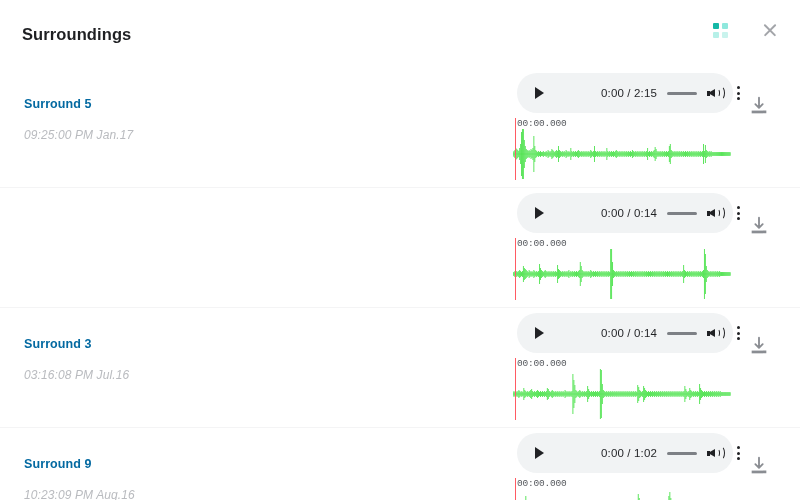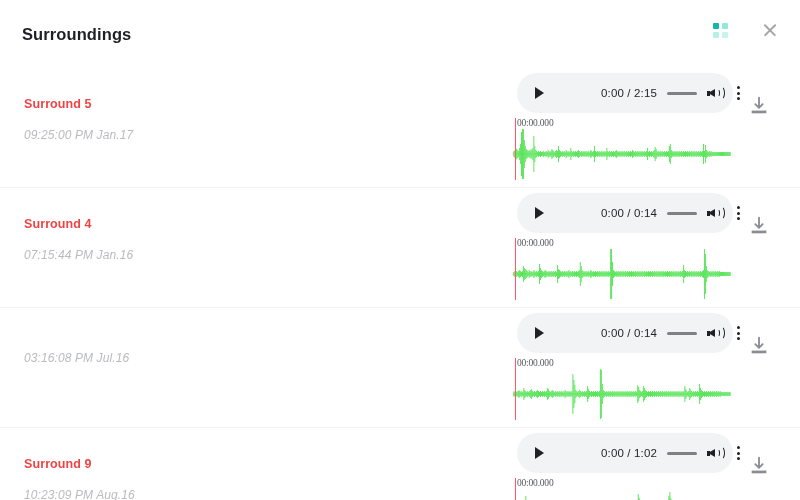--- a/index.html
+++ b/index.html
@@ -104,21 +104,21 @@
   .rec-row:last-child { border-bottom: none; }
 
   .rec-meta {
     position: absolute;
     left: 24px;
     top: 28px;
   }
   .rec-name {
     font-size: 12.5px;
     font-weight: bold;
-    color: #ef4444;
+    color: #0369a1;
     line-height: 17px;
     letter-spacing: 0.1px;
   }
   .rec-time {
     margin-top: 15px;
     font-size: 12px;
     color: #b9bbbf;
     line-height: 15px;
     letter-spacing: 0.1px;
     font-style: italic;
@@ -234,21 +234,21 @@
     left: 513px;
     top: 50px;
     width: 218px;
     height: 62px;
     overflow: hidden;
   }
   .wf-timestamp {
     position: absolute;
     left: 4px;
     top: 0px;
-    font-family: Liberation Serif, serif;
+    font-family: Liberation Mono, monospace;
     font-size: 9.5px;
     color: #55585d;
     letter-spacing: -0.2px;
     z-index: 3;
     white-space: nowrap;
   }
   .wf-canvas {
     position: absolute;
     left: 0; top: 10px;
     width: 218px;
@@ -318,24 +318,20 @@
         <div class="waveform">
           <div class="playhead"></div>
           <div class="wf-timestamp">00:00.000</div>
           <div class="wf-canvas"><svg width="218" height="52" viewBox="0 0 218 52">
               <path d="M0,26L218,26" stroke="#4ce24c" stroke-width="1" opacity="0.55"></path>
               <path d="M0.00,24.00L0.00,28.00M0.95,23.00L0.95,29.00M1.90,22.00L1.90,30.00M2.84,20.00L2.84,32.00M3.79,21.00L3.79,31.00M4.74,22.00L4.74,30.00M5.69,23.00L5.69,29.00M6.63,20.00L6.63,32.00M7.58,16.00L7.58,36.00M8.53,4.00L8.53,48.00M9.48,1.00L9.48,51.00M10.43,1.00L10.43,51.00M11.37,12.00L11.37,40.00M12.32,18.00L12.32,34.00M13.27,21.00L13.27,31.00M14.22,22.00L14.22,30.00M15.17,23.00L15.17,29.00M16.11,22.00L16.11,30.00M17.06,23.00L17.06,29.00M18.01,21.00L18.01,31.00M18.96,22.00L18.96,30.00M19.90,20.00L19.90,32.00M20.85,8.00L20.85,44.00M21.80,18.00L21.80,34.00M22.75,22.00L22.75,30.00M23.70,23.00L23.70,29.00M24.64,24.00L24.64,28.00M25.59,23.00L25.59,29.00M26.54,24.00L26.54,28.00M27.49,23.00L27.49,29.00M28.43,24.00L28.43,28.00M29.38,24.00L29.38,28.00M30.33,23.00L30.33,29.00M31.28,24.00L31.28,28.00M32.23,24.00L32.23,28.00M33.17,23.00L33.17,29.00M34.12,24.00L34.12,28.00M35.07,22.00L35.07,30.00M36.02,23.00L36.02,29.00M36.97,24.00L36.97,28.00M37.91,23.00L37.91,29.00M38.86,21.00L38.86,31.00M39.81,22.00L39.81,30.00M40.76,23.00L40.76,29.00M41.70,24.00L41.70,28.00M42.65,23.00L42.65,29.00M43.60,22.00L43.60,30.00M44.55,23.00L44.55,29.00M45.50,18.00L45.50,34.00M46.44,22.00L46.44,30.00M47.39,23.00L47.39,29.00M48.34,24.00L48.34,28.00M49.29,23.00L49.29,29.00M50.23,24.00L50.23,28.00M51.18,23.00L51.18,29.00M52.13,24.00L52.13,28.00M53.08,22.00L53.08,30.00M54.03,23.00L54.03,29.00M54.97,24.00L54.97,28.00M55.92,23.00L55.92,29.00M56.87,24.00L56.87,28.00M57.82,20.00L57.82,32.00M58.77,23.00L58.77,29.00M59.71,24.00L59.71,28.00M60.66,23.00L60.66,29.00M61.61,24.00L61.61,28.00M62.56,23.00L62.56,29.00M63.50,24.00L63.50,28.00M64.45,23.00L64.45,29.00M65.40,22.00L65.40,30.00M66.35,23.00L66.35,29.00M67.30,24.00L67.30,28.00M68.24,23.00L68.24,29.00M69.19,24.00L69.19,28.00M70.14,23.00L70.14,29.00M71.09,24.00L71.09,28.00M72.03,23.00L72.03,29.00M72.98,24.00L72.98,28.00M73.93,23.00L73.93,29.00M74.88,24.00L74.88,28.00M75.83,23.00L75.83,29.00M76.77,24.00L76.77,28.00M77.72,22.00L77.72,30.00M78.67,23.00L78.67,29.00M79.62,24.00L79.62,28.00M80.57,23.00L80.57,29.00M81.51,18.00L81.51,34.00M82.46,23.00L82.46,29.00M83.41,24.00L83.41,28.00M84.36,23.00L84.36,29.00M85.30,24.00L85.30,28.00M86.25,23.00L86.25,29.00M87.20,24.00L87.20,28.00M88.15,23.00L88.15,29.00M89.10,24.00L89.10,28.00M90.04,23.00L90.04,29.00M90.99,24.00L90.99,28.00M91.94,23.00L91.94,29.00M92.89,24.00L92.89,28.00M93.83,20.00L93.83,32.00M94.78,23.00L94.78,29.00M95.73,24.00L95.73,28.00M96.68,23.00L96.68,29.00M97.63,24.00L97.63,28.00M98.57,23.00L98.57,29.00M99.52,24.00L99.52,28.00M100.47,23.00L100.47,29.00M101.42,24.00L101.42,28.00M102.37,23.00L102.37,29.00M103.31,22.00L103.31,30.00M104.26,23.00L104.26,29.00M105.21,24.00L105.21,28.00M106.16,23.00L106.16,29.00M107.10,24.00L107.10,28.00M108.05,23.00L108.05,29.00M109.00,24.00L109.00,28.00M109.95,23.00L109.95,29.00M110.90,24.00L110.90,28.00M111.84,23.00L111.84,29.00M112.79,24.00L112.79,28.00M113.74,23.00L113.74,29.00M114.69,24.00L114.69,28.00M115.63,23.00L115.63,29.00M116.58,24.00L116.58,28.00M117.53,23.00L117.53,29.00M118.48,24.00L118.48,28.00M119.43,22.00L119.43,30.00M120.37,23.00L120.37,29.00M121.32,24.00L121.32,28.00M122.27,23.00L122.27,29.00M123.22,24.00L123.22,28.00M124.17,23.00L124.17,29.00M125.11,24.00L125.11,28.00M126.06,23.00L126.06,29.00M127.01,24.00L127.01,28.00M127.96,23.00L127.96,29.00M128.90,24.00L128.90,28.00M129.85,23.00L129.85,29.00M130.80,24.00L130.80,28.00M131.75,23.00L131.75,29.00M132.70,24.00L132.70,28.00M133.64,23.00L133.64,29.00M134.59,20.00L134.59,32.00M135.54,24.00L135.54,28.00M136.49,23.00L136.49,29.00M137.43,24.00L137.43,28.00M138.38,23.00L138.38,29.00M139.33,24.00L139.33,28.00M140.28,23.00L140.28,29.00M141.23,22.00L141.23,30.00M142.17,19.00L142.17,33.00M143.12,21.00L143.12,31.00M144.07,23.00L144.07,29.00M145.02,24.00L145.02,28.00M145.97,23.00L145.97,29.00M146.91,24.00L146.91,28.00M147.86,23.00L147.86,29.00M148.81,24.00L148.81,28.00M149.76,23.00L149.76,29.00M150.70,24.00L150.70,28.00M151.65,23.00L151.65,29.00M152.60,24.00L152.60,28.00M153.55,23.00L153.55,29.00M154.50,24.00L154.50,28.00M155.44,23.00L155.44,29.00M156.39,18.00L156.39,34.00M157.34,16.00L157.34,36.00M158.29,22.00L158.29,30.00M159.23,23.00L159.23,29.00M160.18,24.00L160.18,28.00M161.13,23.00L161.13,29.00M162.08,24.00L162.08,28.00M163.03,23.00L163.03,29.00M163.97,24.00L163.97,28.00M164.92,23.00L164.92,29.00M165.87,24.00L165.87,28.00M166.82,23.00L166.82,29.00M167.77,24.00L167.77,28.00M168.71,23.00L168.71,29.00M169.66,24.00L169.66,28.00M170.61,23.00L170.61,29.00M171.56,24.00L171.56,28.00M172.50,23.00L172.50,29.00M173.45,24.00L173.45,28.00M174.40,23.00L174.40,29.00M175.35,24.00L175.35,28.00M176.30,23.00L176.30,29.00M177.24,24.00L177.24,28.00M178.19,23.00L178.19,29.00M179.14,24.00L179.14,28.00M180.09,23.00L180.09,29.00M181.03,24.00L181.03,28.00M181.98,23.00L181.98,29.00M182.93,24.00L182.93,28.00M183.88,23.00L183.88,29.00M184.83,24.00L184.83,28.00M185.77,23.00L185.77,29.00M186.72,24.00L186.72,28.00M187.67,23.00L187.67,29.00M188.62,24.00L188.62,28.00M189.57,23.00L189.57,29.00M190.51,16.00L190.51,36.00M191.46,23.00L191.46,29.00M192.41,17.00L192.41,35.00M193.36,22.00L193.36,30.00M194.30,23.00L194.30,29.00M195.25,24.00L195.25,28.00M196.20,23.00L196.20,29.00M197.15,24.00L197.15,28.00M198.10,23.00L198.10,29.00M199.04,24.00L199.04,28.00M199.99,24.00L199.99,28.00M200.94,24.00L200.94,28.00M201.89,24.00L201.89,28.00M202.83,24.00L202.83,28.00M203.78,24.00L203.78,28.00M204.73,24.00L204.73,28.00M205.68,24.00L205.68,28.00M206.63,24.00L206.63,28.00M207.57,24.00L207.57,28.00M208.52,24.00L208.52,28.00M209.47,24.00L209.47,28.00M210.42,24.00L210.42,28.00M211.37,24.00L211.37,28.00M212.31,24.00L212.31,28.00M213.26,24.00L213.26,28.00M214.21,24.00L214.21,28.00M215.16,24.00L215.16,28.00M216.10,24.00L216.10,28.00M217.05,24.00L217.05,28.00" stroke="#4ce24c" stroke-width="1" fill="none" opacity="0.9"></path>
             </svg></div>
         </div>
       </div>
       <div class="rec-row">
-        <div class="rec-meta">
-          <div class="rec-name">Surround 4</div>
-          <div class="rec-time">07:15:44 PM Jan.16</div>
-        </div>
         <div class="player">
           <div class="play-btn">
             <span class="play-tri"></span>
           </div>
           <div class="time-label">0:00 / 0:14</div>
           <div class="progress-track"></div>
           <div class="vol-btn">
             <span class="vol-box"></span>
             <span class="vol-body"></span>
             <span class="vol-w1"></span>
@@ -355,20 +351,21 @@
           <div class="playhead"></div>
           <div class="wf-timestamp">00:00.000</div>
           <div class="wf-canvas"><svg width="218" height="52" viewBox="0 0 218 52">
               <path d="M0,26L218,26" stroke="#4ce24c" stroke-width="1" opacity="0.55"></path>
               <path d="M0.00,24.00L0.00,28.00M0.95,24.00L0.95,28.00M1.90,23.00L1.90,29.00M2.84,24.00L2.84,28.00M3.79,23.00L3.79,29.00M4.74,24.00L4.74,28.00M5.69,23.00L5.69,29.00M6.63,22.00L6.63,30.00M7.58,23.00L7.58,29.00M8.53,24.00L8.53,28.00M9.48,23.00L9.48,29.00M10.43,18.00L10.43,34.00M11.37,20.00L11.37,32.00M12.32,21.00L12.32,31.00M13.27,22.00L13.27,30.00M14.22,23.00L14.22,29.00M15.17,24.00L15.17,28.00M16.11,22.00L16.11,30.00M17.06,23.00L17.06,29.00M18.01,24.00L18.01,28.00M18.96,23.00L18.96,29.00M19.90,24.00L19.90,28.00M20.85,22.00L20.85,30.00M21.80,23.00L21.80,29.00M22.75,24.00L22.75,28.00M23.70,23.00L23.70,29.00M24.64,24.00L24.64,28.00M25.59,23.00L25.59,29.00M26.54,16.00L26.54,36.00M27.49,20.00L27.49,32.00M28.43,22.00L28.43,30.00M29.38,23.00L29.38,29.00M30.33,24.00L30.33,28.00M31.28,23.00L31.28,29.00M32.23,22.00L32.23,30.00M33.17,23.00L33.17,29.00M34.12,24.00L34.12,28.00M35.07,23.00L35.07,29.00M36.02,24.00L36.02,28.00M36.97,23.00L36.97,29.00M37.91,24.00L37.91,28.00M38.86,23.00L38.86,29.00M39.81,24.00L39.81,28.00M40.76,23.00L40.76,29.00M41.70,24.00L41.70,28.00M42.65,23.00L42.65,29.00M43.60,24.00L43.60,28.00M44.55,17.00L44.55,35.00M45.50,21.00L45.50,31.00M46.44,22.00L46.44,30.00M47.39,23.00L47.39,29.00M48.34,24.00L48.34,28.00M49.29,23.00L49.29,29.00M50.23,24.00L50.23,28.00M51.18,23.00L51.18,29.00M52.13,24.00L52.13,28.00M53.08,23.00L53.08,29.00M54.03,24.00L54.03,28.00M54.97,23.00L54.97,29.00M55.92,22.00L55.92,30.00M56.87,24.00L56.87,28.00M57.82,23.00L57.82,29.00M58.77,24.00L58.77,28.00M59.71,23.00L59.71,29.00M60.66,24.00L60.66,28.00M61.61,23.00L61.61,29.00M62.56,24.00L62.56,28.00M63.50,23.00L63.50,29.00M64.45,24.00L64.45,28.00M65.40,23.00L65.40,29.00M66.35,22.00L66.35,30.00M67.30,14.00L67.30,38.00M68.24,18.00L68.24,34.00M69.19,22.00L69.19,30.00M70.14,23.00L70.14,29.00M71.09,24.00L71.09,28.00M72.03,23.00L72.03,29.00M72.98,24.00L72.98,28.00M73.93,23.00L73.93,29.00M74.88,24.00L74.88,28.00M75.83,23.00L75.83,29.00M76.77,24.00L76.77,28.00M77.72,22.00L77.72,30.00M78.67,23.00L78.67,29.00M79.62,24.00L79.62,28.00M80.57,23.00L80.57,29.00M81.51,24.00L81.51,28.00M82.46,23.00L82.46,29.00M83.41,24.00L83.41,28.00M84.36,23.00L84.36,29.00M85.30,24.00L85.30,28.00M86.25,23.00L86.25,29.00M87.20,24.00L87.20,28.00M88.15,23.00L88.15,29.00M89.10,24.00L89.10,28.00M90.04,23.00L90.04,29.00M90.99,24.00L90.99,28.00M91.94,23.00L91.94,29.00M92.89,24.00L92.89,28.00M93.83,23.00L93.83,29.00M94.78,24.00L94.78,28.00M95.73,23.00L95.73,29.00M96.68,24.00L96.68,28.00M97.63,1.00L97.63,51.00M98.57,1.00L98.57,51.00M99.52,14.00L99.52,38.00M100.47,22.00L100.47,30.00M101.42,23.00L101.42,29.00M102.37,24.00L102.37,28.00M103.31,23.00L103.31,29.00M104.26,24.00L104.26,28.00M105.21,23.00L105.21,29.00M106.16,24.00L106.16,28.00M107.10,23.00L107.10,29.00M108.05,24.00L108.05,28.00M109.00,23.00L109.00,29.00M109.95,24.00L109.95,28.00M110.90,23.00L110.90,29.00M111.84,24.00L111.84,28.00M112.79,23.00L112.79,29.00M113.74,24.00L113.74,28.00M114.69,23.00L114.69,29.00M115.63,24.00L115.63,28.00M116.58,23.00L116.58,29.00M117.53,24.00L117.53,28.00M118.48,23.00L118.48,29.00M119.43,24.00L119.43,28.00M120.37,23.00L120.37,29.00M121.32,24.00L121.32,28.00M122.27,23.00L122.27,29.00M123.22,24.00L123.22,28.00M124.17,23.00L124.17,29.00M125.11,24.00L125.11,28.00M126.06,23.00L126.06,29.00M127.01,24.00L127.01,28.00M127.96,23.00L127.96,29.00M128.90,24.00L128.90,28.00M129.85,23.00L129.85,29.00M130.80,24.00L130.80,28.00M131.75,23.00L131.75,29.00M132.70,24.00L132.70,28.00M133.64,23.00L133.64,29.00M134.59,24.00L134.59,28.00M135.54,23.00L135.54,29.00M136.49,24.00L136.49,28.00M137.43,23.00L137.43,29.00M138.38,24.00L138.38,28.00M139.33,23.00L139.33,29.00M140.28,24.00L140.28,28.00M141.23,23.00L141.23,29.00M142.17,24.00L142.17,28.00M143.12,23.00L143.12,29.00M144.07,24.00L144.07,28.00M145.02,23.00L145.02,29.00M145.97,24.00L145.97,28.00M146.91,23.00L146.91,29.00M147.86,24.00L147.86,28.00M148.81,23.00L148.81,29.00M149.76,24.00L149.76,28.00M150.70,23.00L150.70,29.00M151.65,24.00L151.65,28.00M152.60,23.00L152.60,29.00M153.55,24.00L153.55,28.00M154.50,23.00L154.50,29.00M155.44,24.00L155.44,28.00M156.39,23.00L156.39,29.00M157.34,24.00L157.34,28.00M158.29,23.00L158.29,29.00M159.23,24.00L159.23,28.00M160.18,23.00L160.18,29.00M161.13,24.00L161.13,28.00M162.08,23.00L162.08,29.00M163.03,24.00L163.03,28.00M163.97,23.00L163.97,29.00M164.92,24.00L164.92,28.00M165.87,23.00L165.87,29.00M166.82,24.00L166.82,28.00M167.77,23.00L167.77,29.00M168.71,24.00L168.71,28.00M169.66,23.00L169.66,29.00M170.61,17.00L170.61,35.00M171.56,22.00L171.56,30.00M172.50,23.00L172.50,29.00M173.45,24.00L173.45,28.00M174.40,23.00L174.40,29.00M175.35,24.00L175.35,28.00M176.30,23.00L176.30,29.00M177.24,24.00L177.24,28.00M178.19,23.00L178.19,29.00M179.14,24.00L179.14,28.00M180.09,23.00L180.09,29.00M181.03,24.00L181.03,28.00M181.98,23.00L181.98,29.00M182.93,24.00L182.93,28.00M183.88,23.00L183.88,29.00M184.83,24.00L184.83,28.00M185.77,23.00L185.77,29.00M186.72,24.00L186.72,28.00M187.67,23.00L187.67,29.00M188.62,24.00L188.62,28.00M189.57,23.00L189.57,29.00M190.51,22.00L190.51,30.00M191.46,1.00L191.46,51.00M192.41,6.00L192.41,46.00M193.36,18.00L193.36,34.00M194.30,22.00L194.30,30.00M195.25,23.00L195.25,29.00M196.20,24.00L196.20,28.00M197.15,23.00L197.15,29.00M198.10,24.00L198.10,28.00M199.04,23.00L199.04,29.00M199.99,24.00L199.99,28.00M200.94,23.00L200.94,29.00M201.89,24.00L201.89,28.00M202.83,23.00L202.83,29.00M203.78,24.00L203.78,28.00M204.73,23.00L204.73,29.00M205.68,24.00L205.68,28.00M206.63,23.00L206.63,29.00M207.57,24.00L207.57,28.00M208.52,24.00L208.52,28.00M209.47,24.00L209.47,28.00M210.42,24.00L210.42,28.00M211.37,24.00L211.37,28.00M212.31,24.00L212.31,28.00M213.26,24.00L213.26,28.00M214.21,24.00L214.21,28.00M215.16,24.00L215.16,28.00M216.10,24.00L216.10,28.00M217.05,24.00L217.05,28.00" stroke="#4ce24c" stroke-width="1" fill="none" opacity="0.9"></path>
             </svg></div>
         </div>
       </div>
       <div class="rec-row">
         <div class="rec-meta">
+          <div class="rec-name">Surround 3</div>
           <div class="rec-time">03:16:08 PM Jul.16</div>
         </div>
         <div class="player">
           <div class="play-btn">
             <span class="play-tri"></span>
           </div>
           <div class="time-label">0:00 / 0:14</div>
           <div class="progress-track"></div>
           <div class="vol-btn">
             <span class="vol-box"></span>

